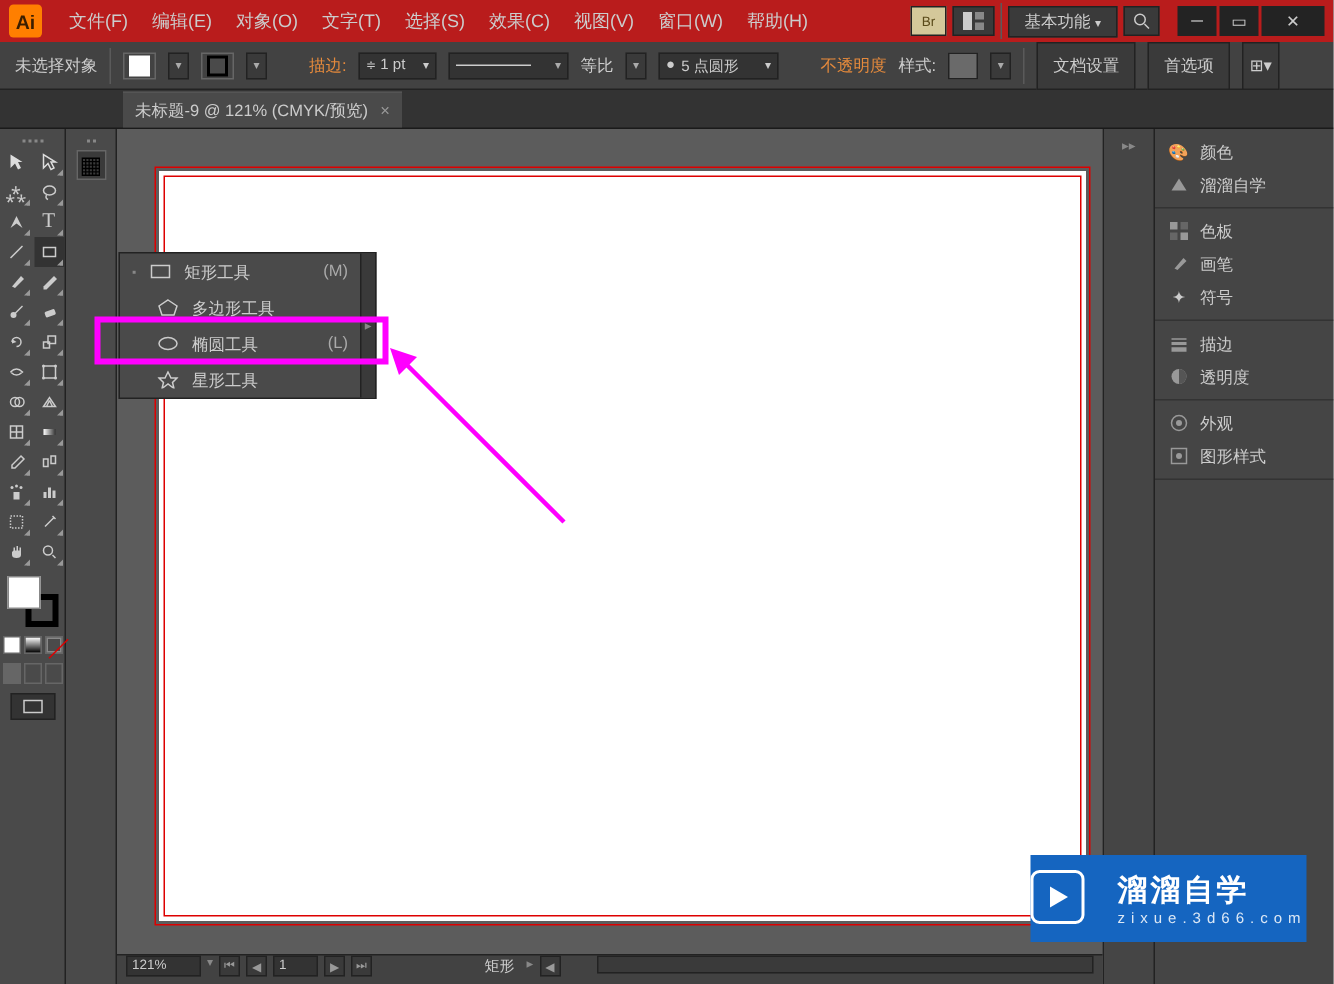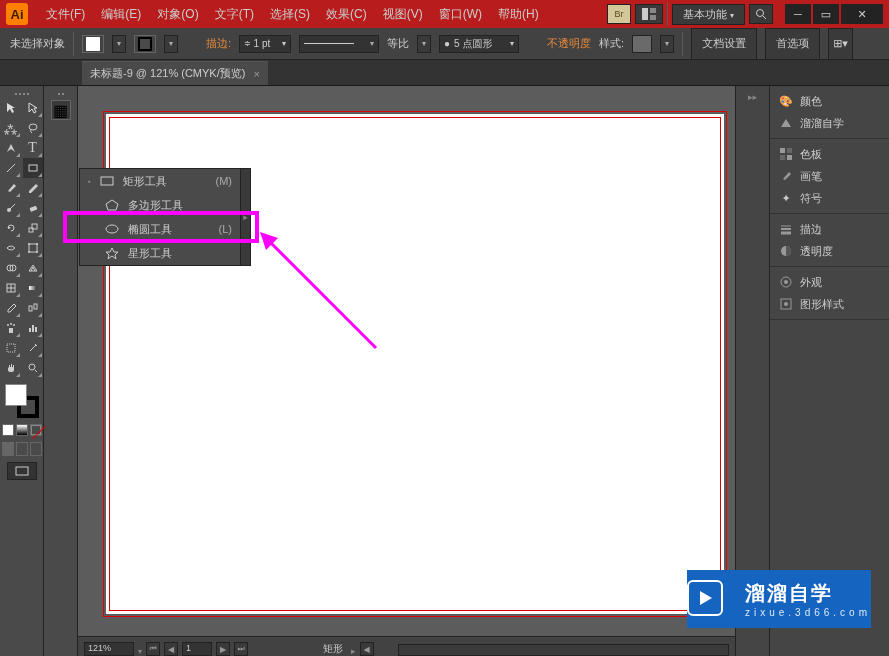--- a/index.html
+++ b/index.html
@@ -86,21 +86,21 @@
 .panel-item { display: flex; align-items: center; gap: 6px; padding: 3px 8px; color: #ccc; font-size: 11px; }
 .panel-icon { width: 16px; height: 16px; display:flex; align-items:center; justify-content:center; }
 
 
 .watermark { position: absolute; right: 18px; bottom: 28px; background: #1565c0; color: #fff; padding: 10px 0; display: flex; align-items: flex-start; gap: 22px; z-index: 50; }
 .watermark .wm-logo { width: 36px; height: 36px; border: 2px solid #fff; border-radius: 6px; display:flex; align-items:center; justify-content:center; }
 .watermark .wm-text-main { font-size: 20px; font-weight: bold; letter-spacing: 2px; }
 .watermark .wm-text-sub { font-size: 10px; letter-spacing: 4px; opacity: 0.85; }
 
 
-.statusbar { position: absolute; left: 78px; bottom: 0; right: 154px; height: 20px; background: #424242; display: flex; align-items: flex-end; gap: 4px; padding: 0 6px; border-top: 1px solid #222; }
+.statusbar { position: absolute; left: 78px; bottom: 0; right: 154px; height: 20px; background: #424242; display: flex; align-items: flex-start; gap: 4px; padding: 0 6px; border-top: 1px solid #222; }
 .status-input { width: 50px; height: 14px; background: #333; border: 1px solid #222; color: #ccc; font-size: 9px; padding: 0 3px; }
 .nav-btn { width: 14px; height: 14px; background: #3a3a3a; border: 1px solid #222; color:#999; font-size:8px; display:flex; align-items:center; justify-content:center; }
 .status-text { color: #ccc; font-size: 10px; margin-left: 71px; }
 .scroll-h { flex:1; height:12px; background:#3a3a3a; border:1px solid #222; margin-left:20px; }
 
 svg { display: block; }
 </style>
 </head>
 <body>
 

